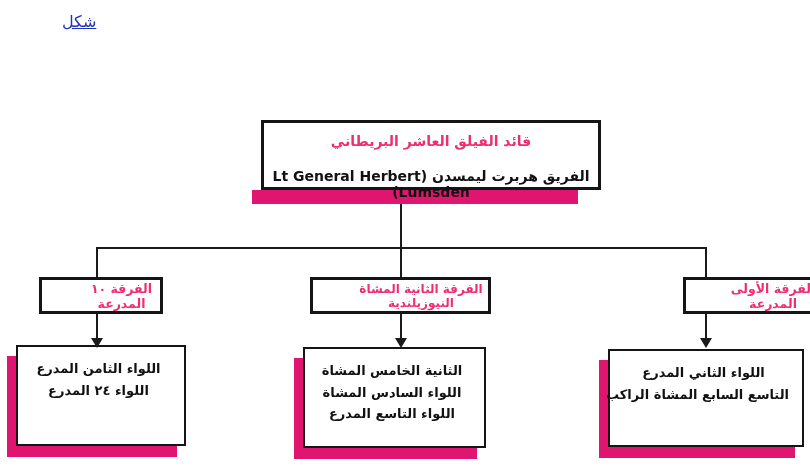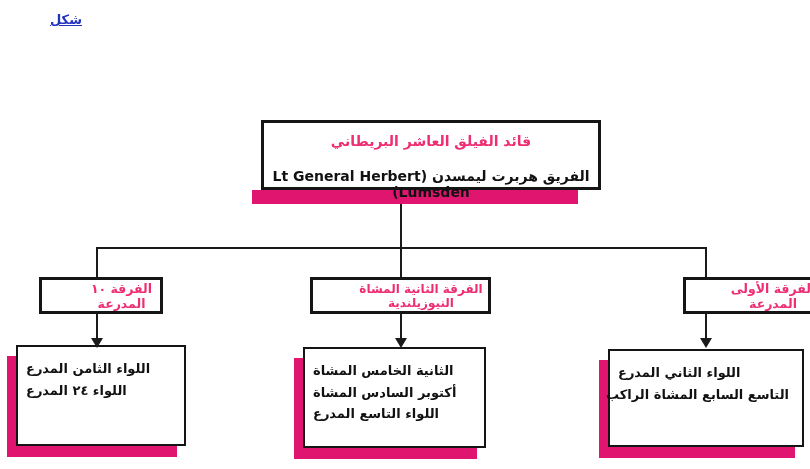--- a/index.html
+++ b/index.html
@@ -6,22 +6,22 @@
   #canvas{
     position:relative;
     width:810px;height:469px;
     background:#ffffff;
     font-family:"DejaVu Sans","Liberation Sans",sans-serif;
     overflow:hidden;
   }
   .abs{position:absolute;}
   
   .figure-label{
-    left:50px;top:12px;
-    color:#2233c0;font-weight:bold;font-size:13px;
+    left:62px;top:12px;
+    color:#2233c0;font-weight:normal;font-size:16px;
     text-decoration:underline;
   }
   
   .chart-title{
     left:238px;top:38px;width:350px;
     text-align:center;direction:rtl;
     color:#ee2d72;font-weight:bold;font-size:13px;
     line-height:22px;
   }
   
@@ -65,21 +65,21 @@
     border-top:10px solid #1a1a1a;
     z-index:3;
   }
   .stem-left{left:96px;}  .head-left{left:91px;}
   .stem-mid{left:400px;}  .head-mid{left:395px;}
   .stem-right{left:705px;}.head-right{left:700px;}
   
   .brigade-box{
     box-sizing:border-box;border:2.5px solid #151515;background:#ffffff;
     box-shadow:-9px 11px 0 #e0156f;
-    z-index:2;direction:rtl;text-align:left;
+    z-index:2;direction:rtl;text-align:center;
     color:#111111;font-weight:bold;font-size:13px;
     padding:11px 13px 0 8px;line-height:21.5px;
   }
   .brigade-box.left{left:16px;top:345px;width:170px;height:101px;}
   .brigade-box.mid{left:303px;top:347px;width:183px;height:101px;}
   .brigade-box.right{left:608px;top:349px;width:196px;height:98px;}
   .brigade-line{white-space:nowrap;}
 </style>
 </head>
 <body>
@@ -117,21 +117,21 @@
   <div class="abs arrow-head head-mid"></div>
   <div class="abs line arrow-stem stem-right"></div>
   <div class="abs arrow-head head-right"></div>
 
   <div class="abs brigade-box left">
     <div class="brigade-line">اللواء الثامن المدرع</div>
     <div class="brigade-line">اللواء ٢٤ المدرع</div>
   </div>
   <div class="abs brigade-box mid">
     <div class="brigade-line">الثانية الخامس المشاة</div>
-    <div class="brigade-line">أكتوبر السادس المشاة</div>
+    <div class="brigade-line">اللواء السادس المشاة</div>
     <div class="brigade-line">اللواء التاسع المدرع</div>
   </div>
   <div class="abs brigade-box right">
     <div class="brigade-line">اللواء الثاني المدرع</div>
     <div class="brigade-line">التاسع السابع المشاة الراكب</div>
   </div>
 
 </div>
 
 </body></html>

